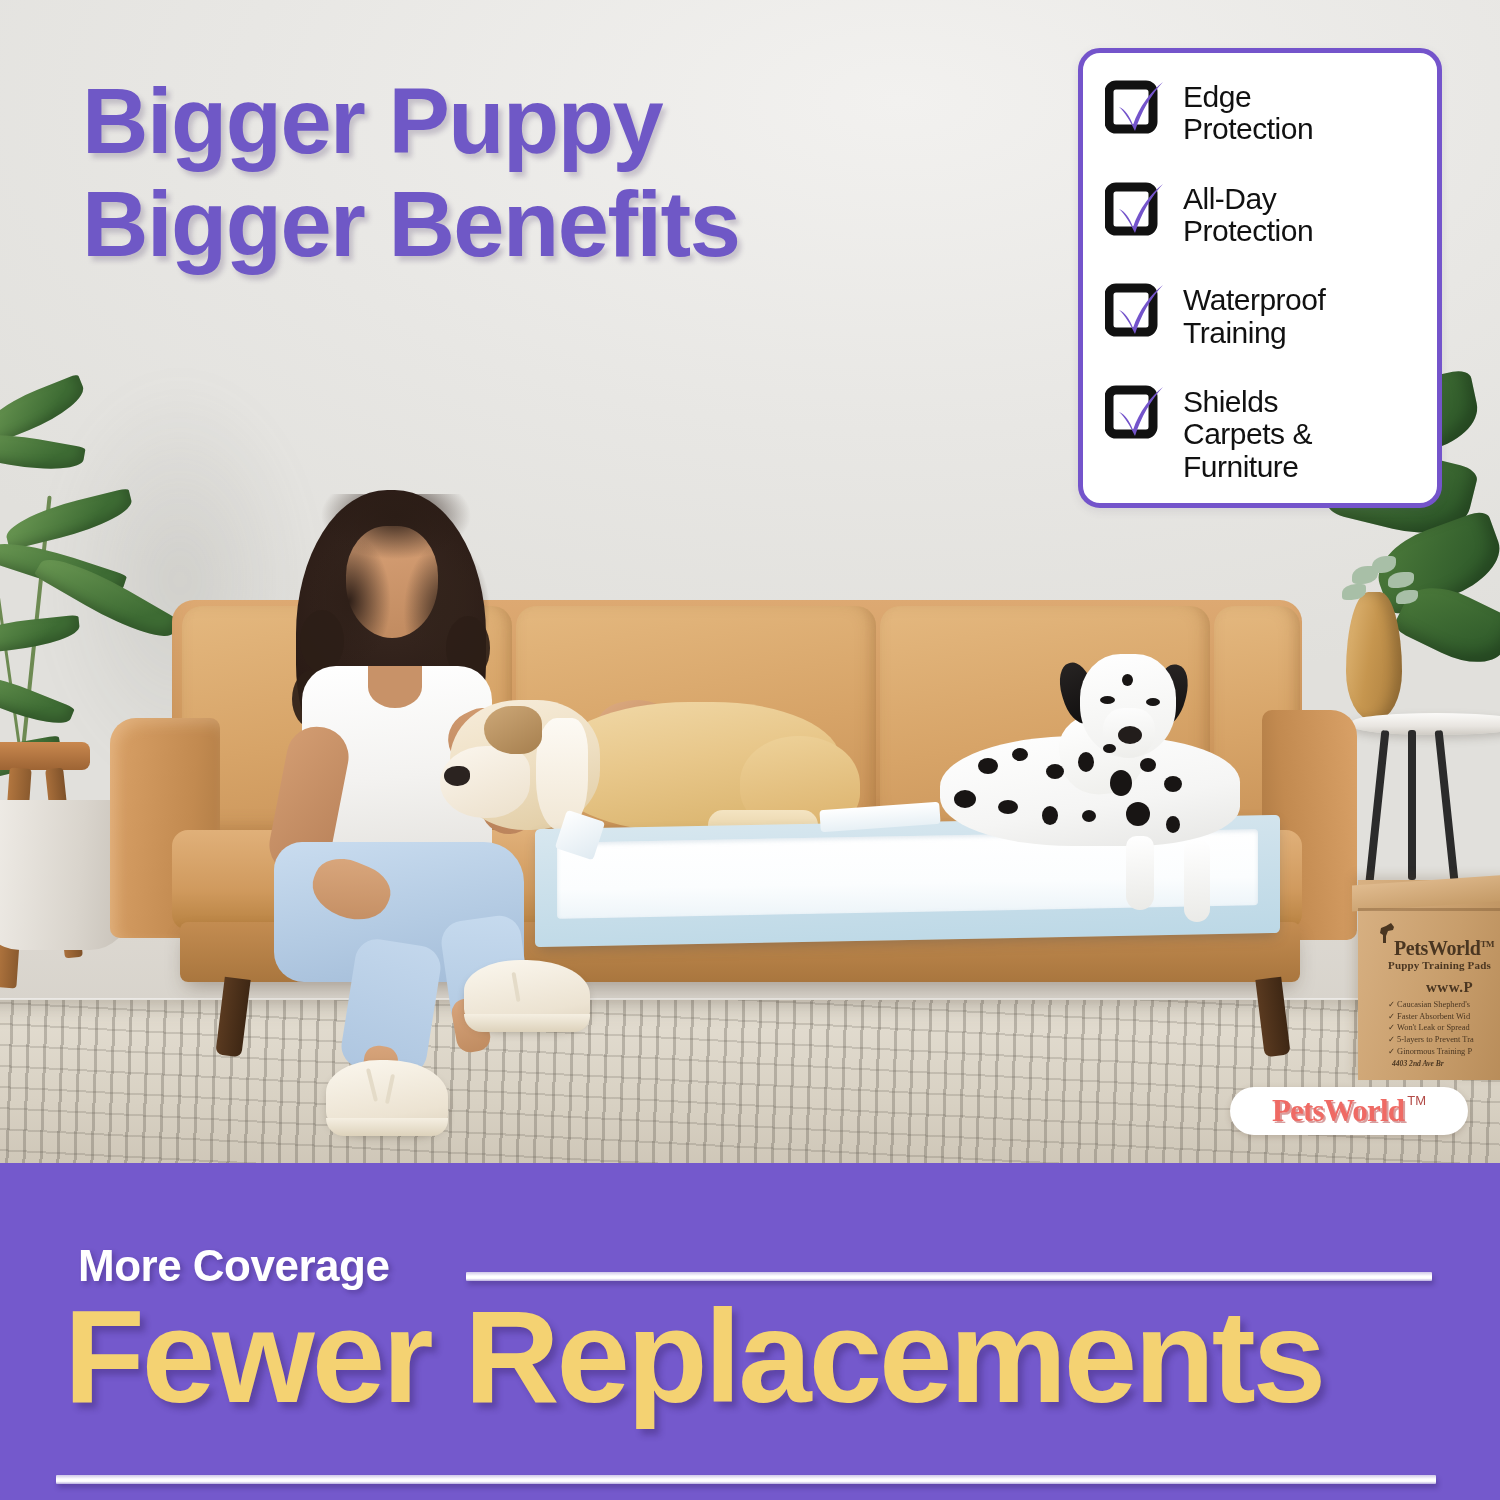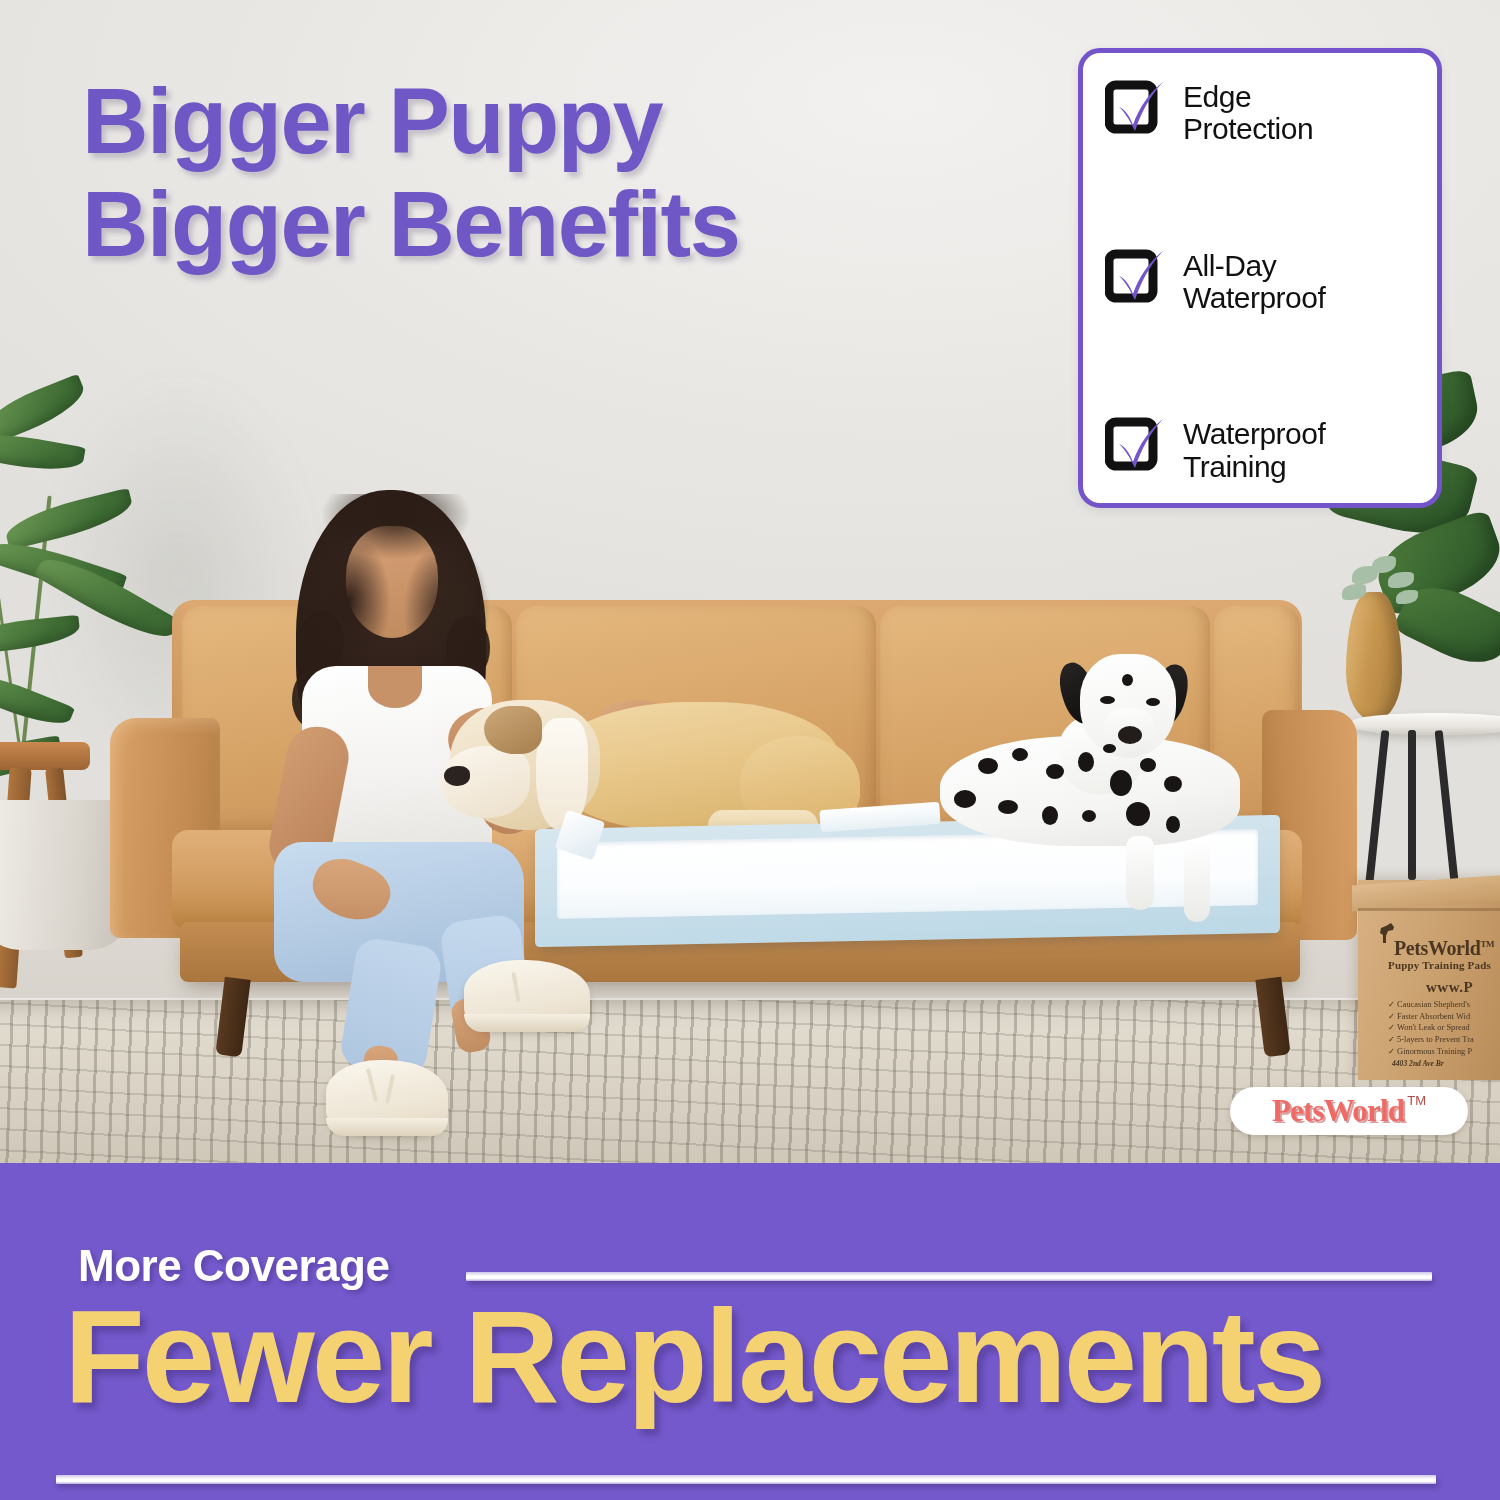--- a/index.html
+++ b/index.html
@@ -624,34 +624,45 @@
     </div>
 
     <div class="feature">
       <span class="chkwrap">
         <svg viewBox="0 0 62 60">
           <rect x="4" y="6" width="44" height="44" rx="7" ry="7" fill="none" stroke="#111111" stroke-width="9"></rect>
           <path d="M14 28 C20 30 25 38 28 46 C34 28 46 12 58 3 C46 16 36 33 30 52 C25 42 20 33 14 28 Z" fill="#7454cb"></path>
         </svg>
       </span>
       <span class="feature-label" style="white-space:pre-line">All-Day
-Waterproof</span>
+Protection</span>
     </div>
 
     <div class="feature">
       <span class="chkwrap">
         <svg viewBox="0 0 62 60">
           <rect x="4" y="6" width="44" height="44" rx="7" ry="7" fill="none" stroke="#111111" stroke-width="9"></rect>
           <path d="M14 28 C20 30 25 38 28 46 C34 28 46 12 58 3 C46 16 36 33 30 52 C25 42 20 33 14 28 Z" fill="#7454cb"></path>
         </svg>
       </span>
       <span class="feature-label" style="white-space:pre-line">Waterproof
 Training</span>
     </div>
 
+    <div class="feature">
+      <span class="chkwrap">
+        <svg viewBox="0 0 62 60">
+          <rect x="4" y="6" width="44" height="44" rx="7" ry="7" fill="none" stroke="#111111" stroke-width="9"></rect>
+          <path d="M14 28 C20 30 25 38 28 46 C34 28 46 12 58 3 C46 16 36 33 30 52 C25 42 20 33 14 28 Z" fill="#7454cb"></path>
+        </svg>
+      </span>
+      <span class="feature-label" style="white-space:pre-line">Shields
+Carpets &amp;
+Furniture</span>
+    </div>
 
   </div>
 
   <div class="logo">
     <span class="logo-text">PetsWorld</span>
     <span class="logo-tm">TM</span>
   </div>
 
   <div class="banner">
     <div class="banner-row">

